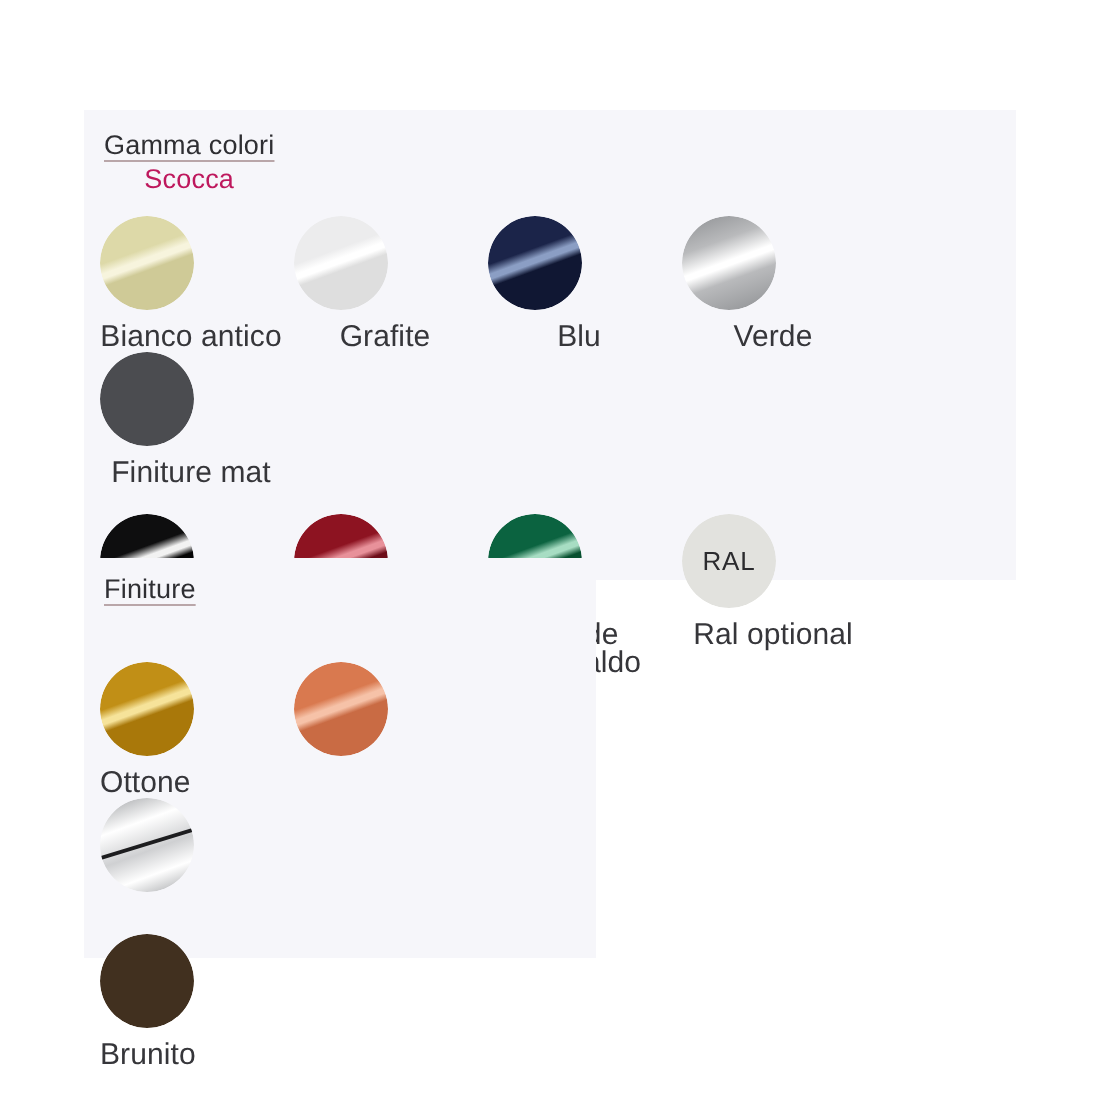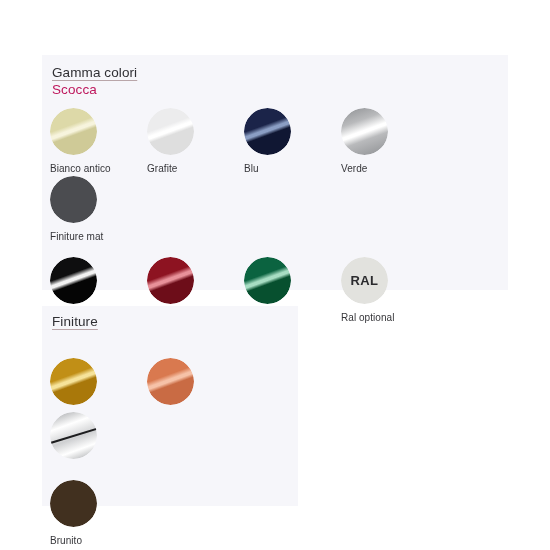--- a/index.html
+++ b/index.html
@@ -18,24 +18,25 @@
   .panel {
     position: absolute;
     background: #f6f6fa;
     box-sizing: border-box;
   }
   #panel-colori {
     left: 42px;
     top: 55px;
     width: 466px;
     height: 235px;
+    text-align: center;
   }
   #panel-finiture {
     left: 42px;
-    top: 306px;
+    top: 279px;
     width: 256px;
     height: 200px;
   }
 
   .section-head {
     position: absolute;
     left: 10px;
   }
   .section-title {
     font-size: 13.5px;
@@ -83,34 +84,33 @@
   }
   .dot .ral-text {
     position: absolute;
     inset: 0;
     display: flex;
     align-items: center;
     justify-content: center;
     font-size: 13px;
     color: #2b2b2e;
     letter-spacing: .4px;
-    font-weight: bold;
   }
   .dot .streak {
     position: absolute;
     left: -8%;
     right: -8%;
     top: 50%;
     height: 2px;
     background: #1d1d1f;
     transform: translateY(-50%) rotate(-17deg);
   }
 
   .swatch-label {
-    font-size: 10px;
+    font-size: 15px;
     line-height: 13.5px;
     color: #36363a;
     letter-spacing: .05px;
     white-space: pre-line;
   }
 </style>
 </head>
 <body>
 
 <div class="panel" id="panel-colori">
@@ -182,20 +182,21 @@
 
 <div class="panel" id="panel-finiture">
   <div class="section-head" style="top:8px;">
     <div class="section-title">Finiture</div>
   </div>
   <div class="grid" id="grid-finiture" style="top:52px;">
       <div class="swatch-cell">
         <div class="dot">
           <div class="sheen" style="background: linear-gradient(160deg, rgb(193, 143, 22) 0%, rgb(193, 143, 22) 38%, rgb(246, 227, 154) 46%, rgb(246, 227, 154) 50%, rgb(169, 120, 10) 56%, rgb(169, 120, 10) 100%);"></div>
         </div>
+        <div class="swatch-label">Ottone</div>
       </div>
       <div class="swatch-cell">
         <div class="dot">
           <div class="sheen" style="background: linear-gradient(160deg, rgb(217, 121, 79) 0%, rgb(217, 121, 79) 38%, rgb(246, 194, 168) 46%, rgb(246, 194, 168) 50%, rgb(201, 107, 68) 56%, rgb(201, 107, 68) 100%);"></div>
         </div>
       </div>
       <div class="swatch-cell">
         <div class="dot">
           <div class="sheen" style="background: linear-gradient(160deg, rgb(159, 161, 164) 0%, rgb(255, 255, 255) 30%, rgb(207, 208, 210) 55%, rgb(255, 255, 255) 75%, rgb(159, 161, 164) 100%);"></div>
           <div class="streak"></div>

